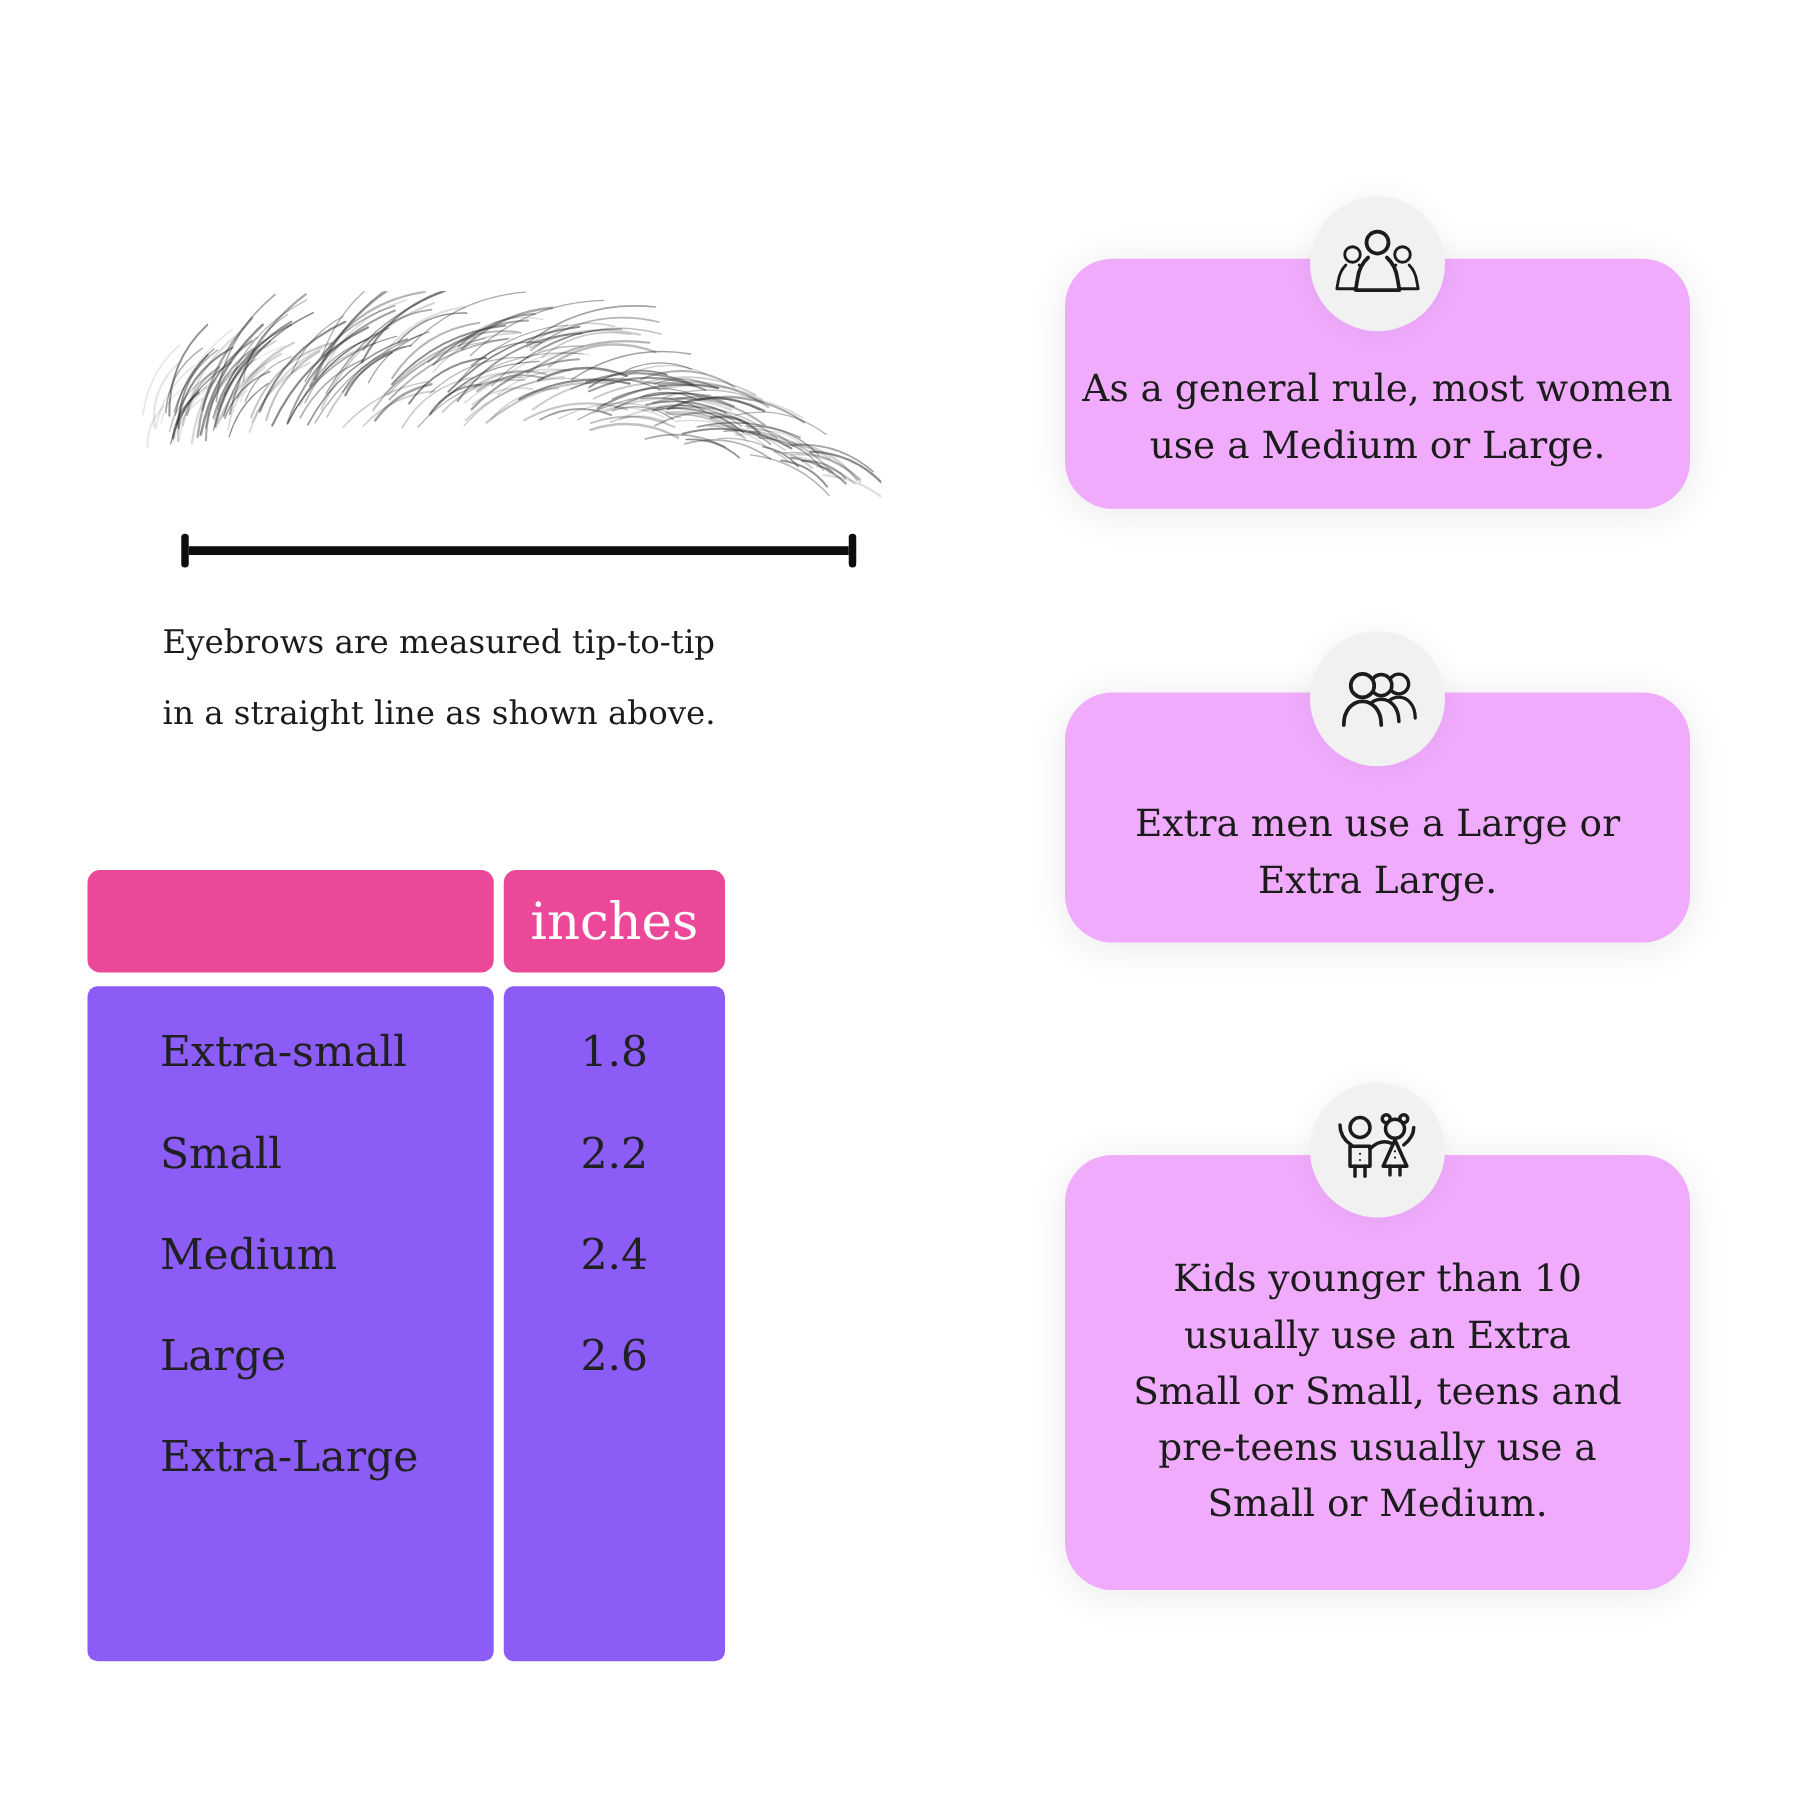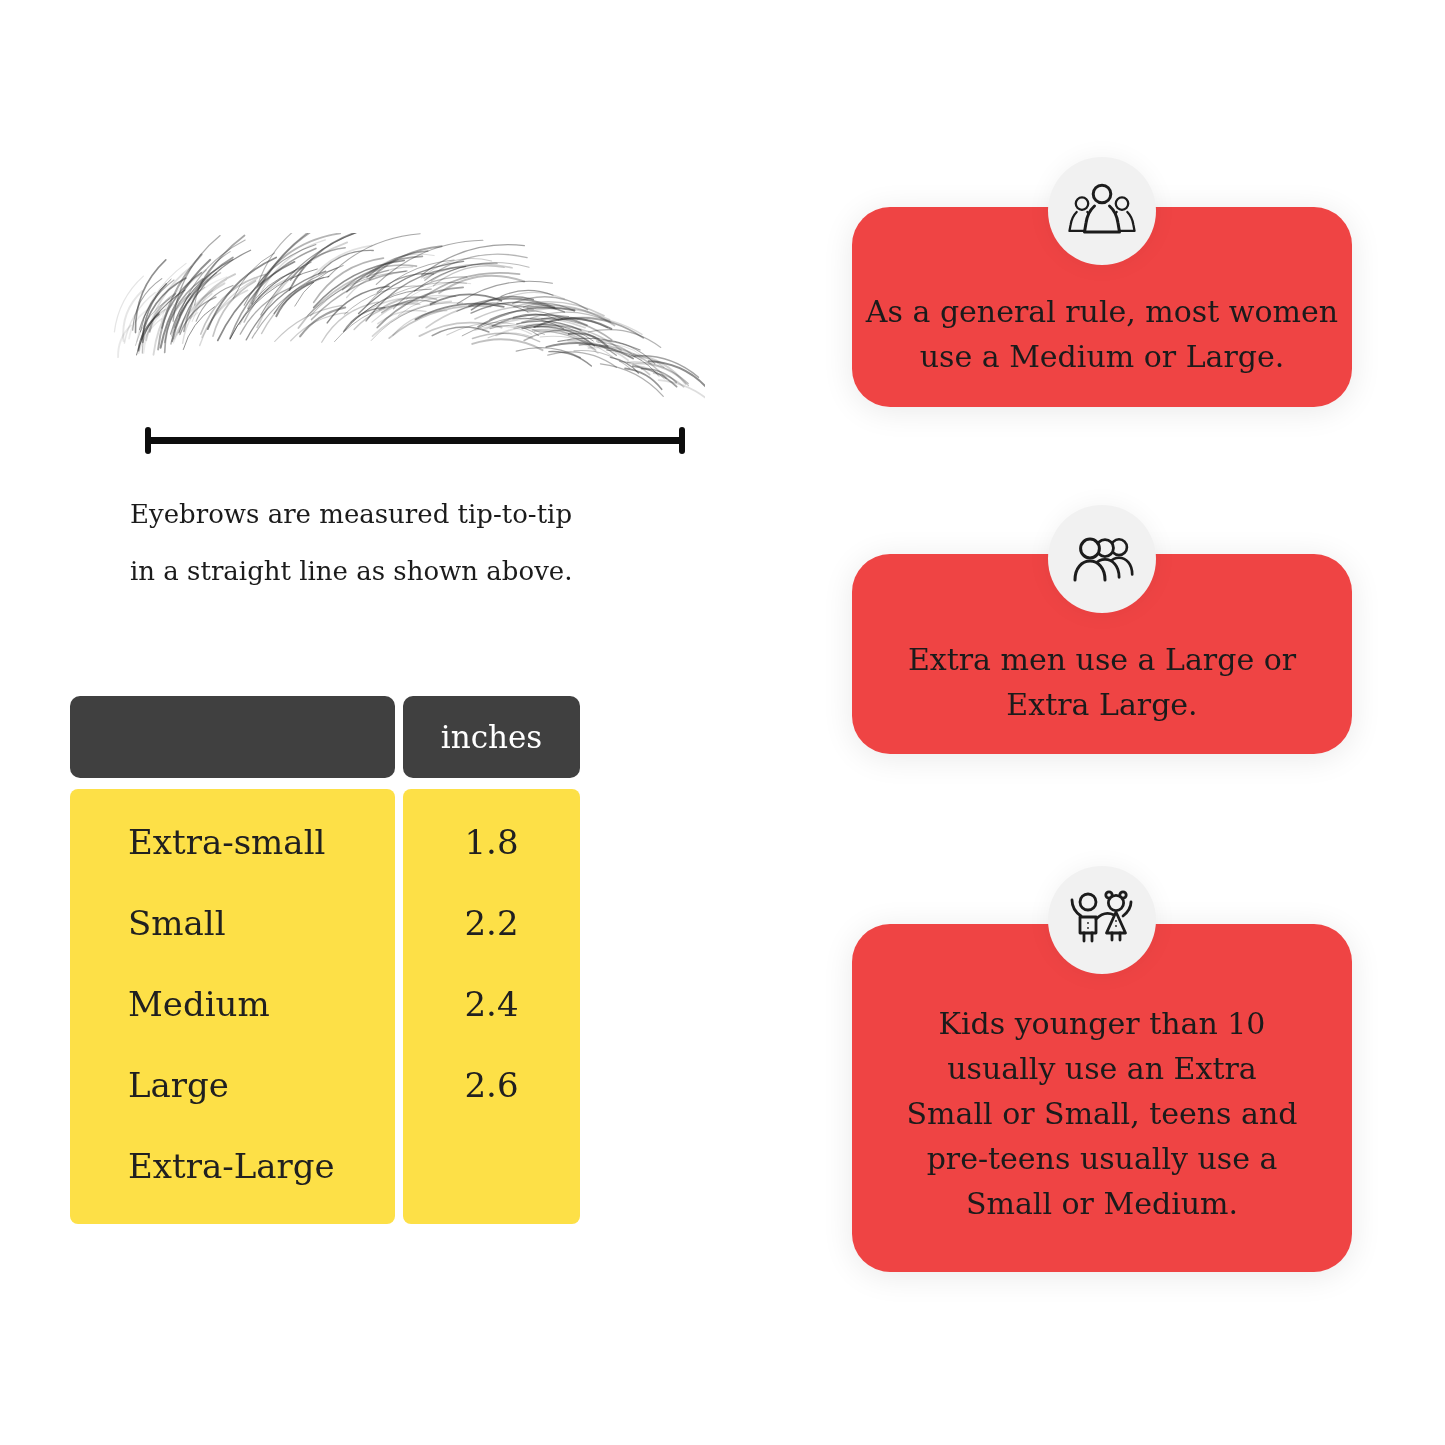--- a/index.html
+++ b/index.html
@@ -9,29 +9,29 @@
   }
   
   .brow{position:absolute;left:105px;top:233px;width:600px;height:190px;}
   .measure{position:absolute;left:145px;top:427px;width:540px;height:27px;display:flex;align-items:center;}
   .measure .tick{width:6px;height:27px;background:#0d0d0d;border-radius:3px;}
   .measure .bar{flex:1;height:7px;background:#0d0d0d;}
   .caption{position:absolute;left:130px;top:486px;width:620px;font-size:26px;line-height:57px;color:#1b1b1b;}
   
   .size-table{position:absolute;left:70px;top:696px;width:693px;}
   .thead{display:flex;gap:8px;}
-  .hcell{height:82px;background:#404040;border-radius:10px;display:flex;align-items:center;justify-content:center;
-         color:#ffffff;font-size:31px;}
+  .hcell{height:82px;background:#ec4899;border-radius:10px;display:flex;align-items:center;justify-content:center;
+         color:#ffffff;font-size:41px;}
   .c1{width:325px;} .c2{width:177px;} .c3{width:175px;}
   .tbody{display:flex;gap:8px;margin-top:11px;}
-  .tcol{height:435px;background:#fde047;border-radius:8px;padding-top:12px;box-sizing:border-box;}
+  .tcol{height:540px;background:#8b5cf6;border-radius:8px;padding-top:12px;box-sizing:border-box;}
   .tcell{height:81px;display:flex;align-items:center;justify-content:center;font-size:34px;color:#202020;}
   .tcol.c1 .tcell{justify-content:flex-start;padding-left:58px;}
   
-  .card{position:absolute;left:852px;width:500px;background:#ef4444;border-radius:38px;
+  .card{position:absolute;left:852px;width:500px;background:#f0abfc;border-radius:38px;
         box-shadow:0 4px 32px rgba(0,0,0,0.09);box-sizing:border-box;text-align:center;}
   .card .lines{font-size:30px;line-height:45px;color:#1b1b1b;}
   .card1{top:207px;height:200px;} .card1 .lines{padding-top:82px;}
   .card2{top:554px;height:200px;} .card2 .lines{padding-top:83px;}
   .card3{top:924px;height:348px;} .card3 .lines{padding-top:77px;}
   .badge{position:absolute;left:1048px;width:108px;height:108px;border-radius:50%;background:#f1f1f1;
          display:flex;align-items:center;justify-content:center;box-shadow:0 0 24px rgba(0,0,0,0.05);}
   .badge1{top:157px;} .badge2{top:505px;} .badge3{top:866px;}
 </style>
 </head>

